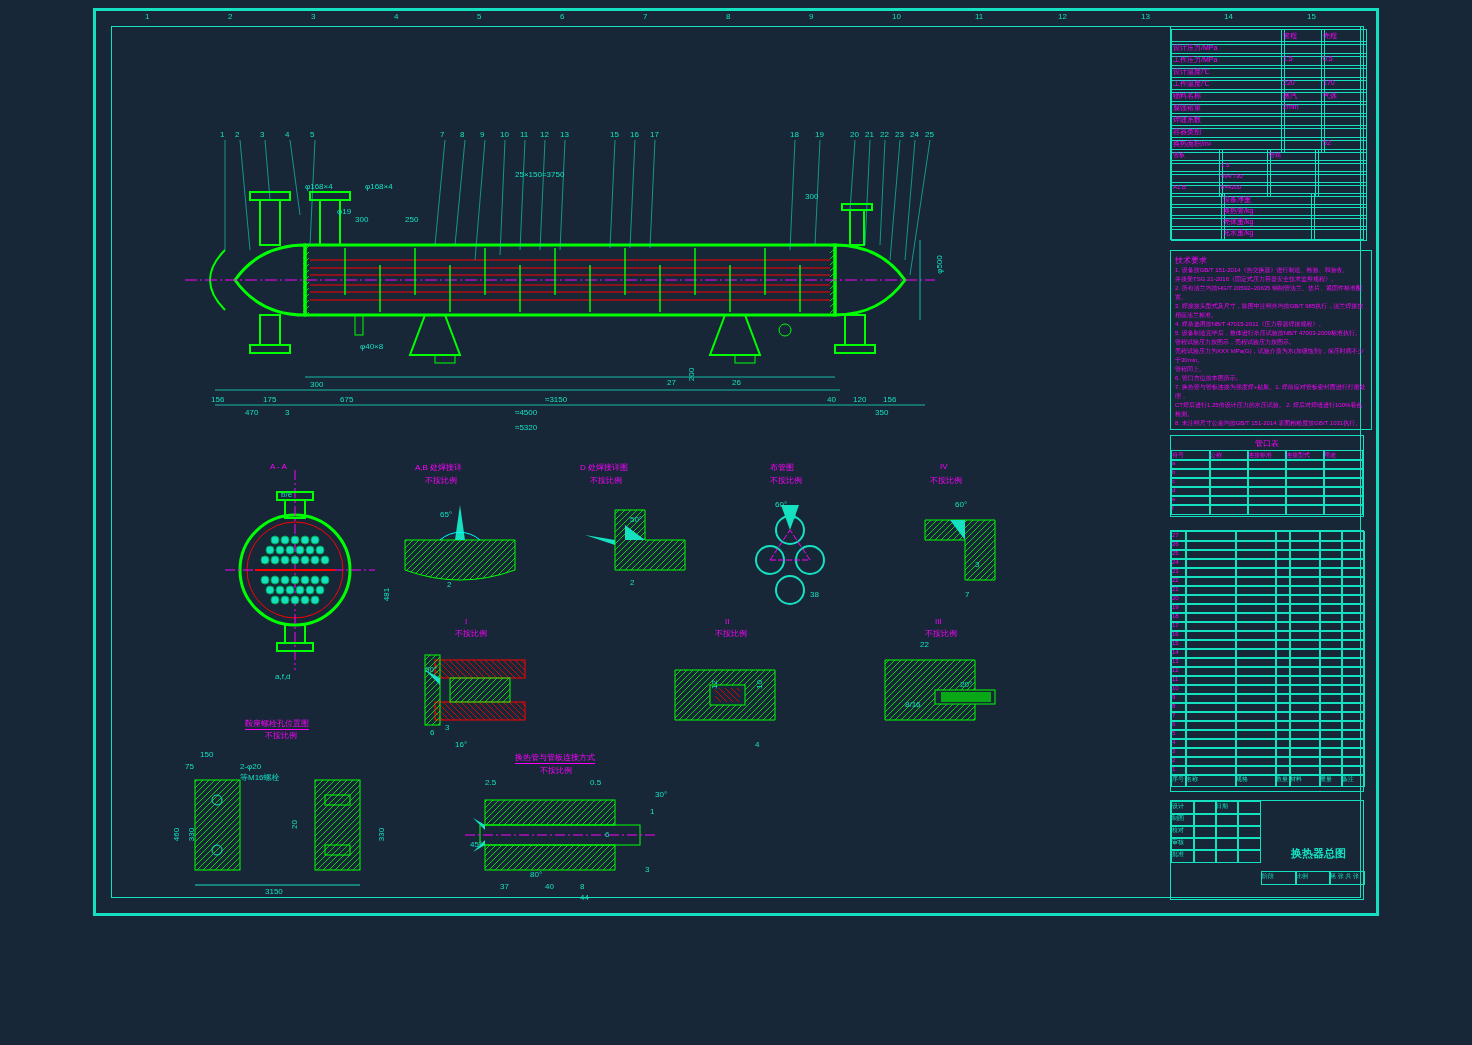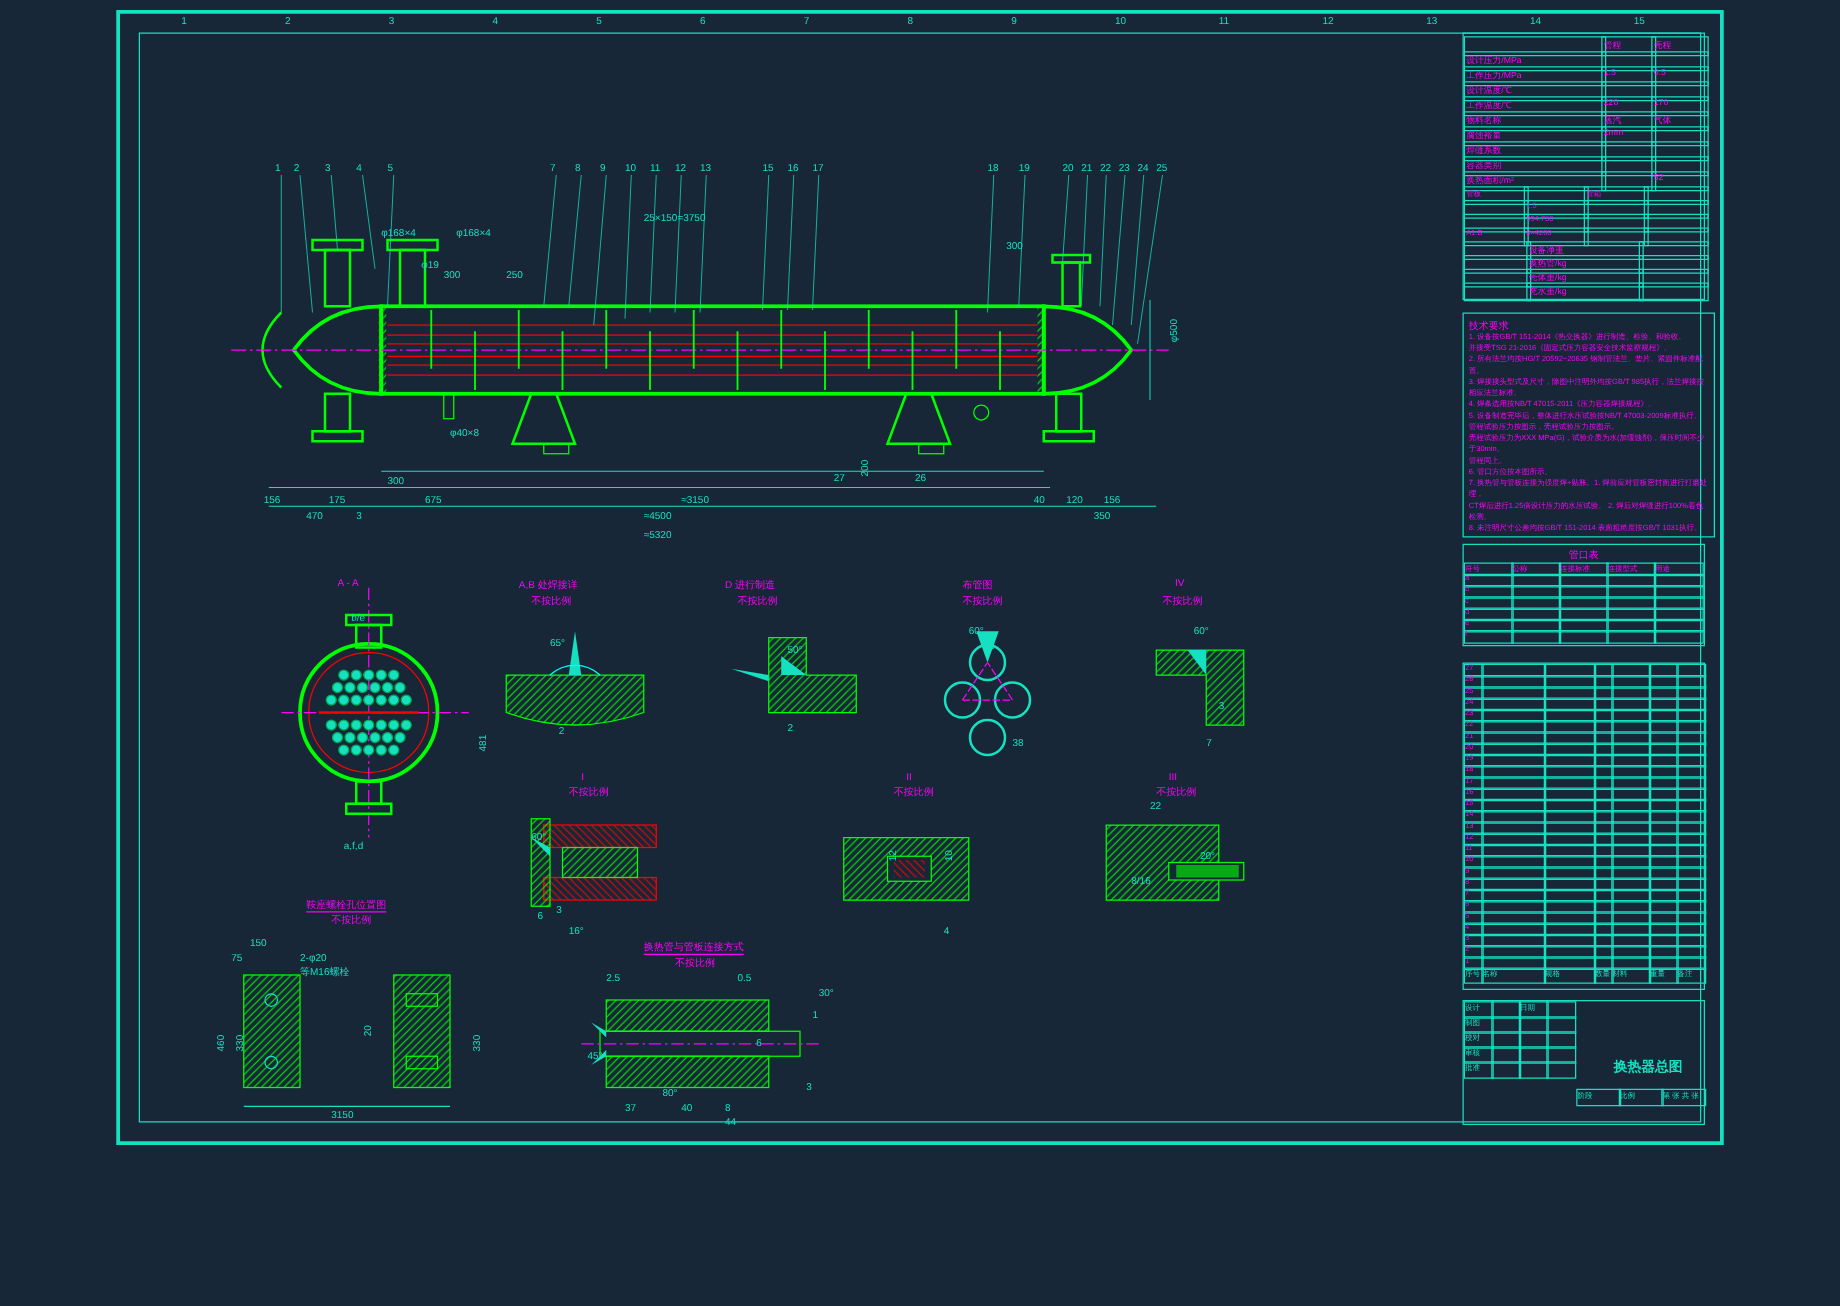--- a/index.html
+++ b/index.html
@@ -256,21 +256,21 @@
   <div class="text mg" style="left:330px;top:462px">A,B 处焊接详</div>
   <div class="text mg" style="left:340px;top:475px">不按比例</div>
   <div class="text cy" style="left:355px;top:510px">65°</div>
   <div class="text cy" style="left:362px;top:580px">2</div>
 
   <svg style="left:470px;top:490px" width="150" height="110">
     <path d="M60 20 L60 80 L130 80 L130 50 L90 50 L90 20 Z" fill="url(#hatch)" stroke="#0f0"></path>
     <path d="M60 50 L30 45 L60 55 Z" fill="#15e0c0"></path>
     <path d="M70 35 L90 50 L70 50 Z" fill="#15e0c0"></path>
   </svg>
-  <div class="text mg" style="left:495px;top:462px">D 进行制造</div>
+  <div class="text mg" style="left:495px;top:462px">D 处焊接详图</div>
   <div class="text mg" style="left:505px;top:475px">不按比例</div>
   <div class="text cy" style="left:545px;top:515px">50°</div>
   <div class="text cy" style="left:545px;top:578px">2</div>
 
   <svg style="left:630px;top:490px" width="150" height="120">
     <circle cx="55" cy="70" r="14" fill="none" stroke="#15e0c0" stroke-width="2"></circle>
     <circle cx="95" cy="70" r="14" fill="none" stroke="#15e0c0" stroke-width="2"></circle>
     <circle cx="75" cy="40" r="14" fill="none" stroke="#15e0c0" stroke-width="2"></circle>
     <circle cx="75" cy="100" r="14" fill="none" stroke="#15e0c0" stroke-width="2"></circle>
     <line x1="55" y1="70" x2="95" y2="70" stroke="#f0f" stroke-dasharray="6 2"></line>

